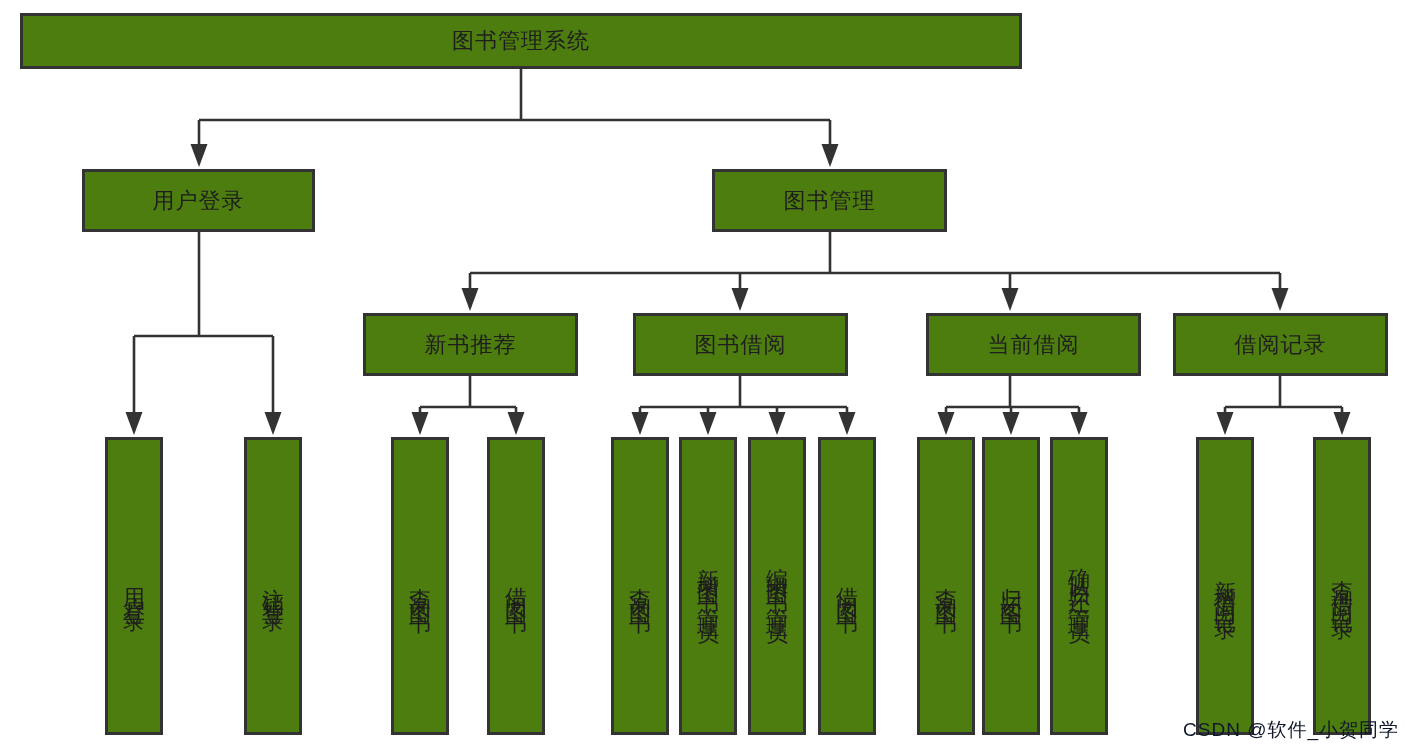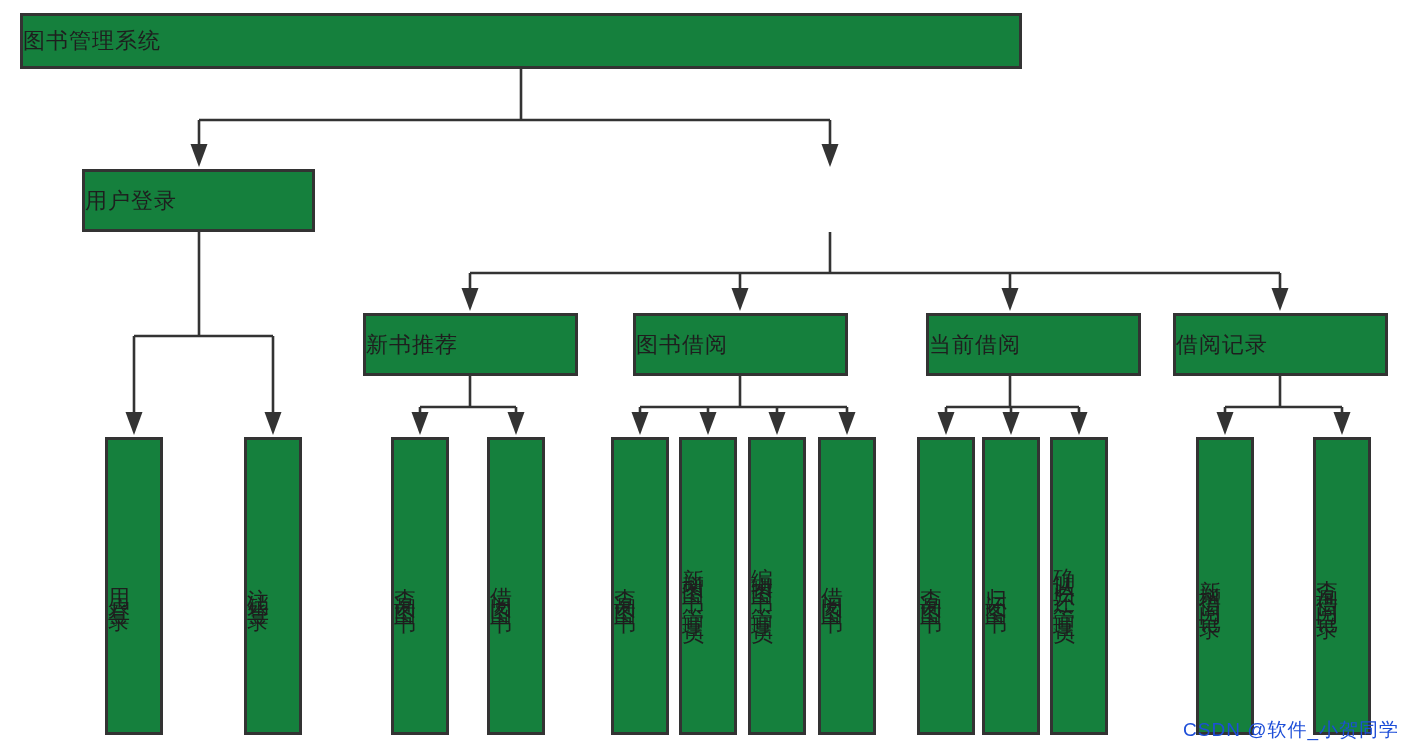--- a/index.html
+++ b/index.html
@@ -8,44 +8,44 @@
     background:#ffffff;
     font-family:"Liberation Sans","DejaVu Sans",sans-serif;
     overflow:hidden;
     position:relative;
   }
   .canvas{position:absolute;left:0;top:0;width:1405px;height:747px;}
   .wires{position:absolute;left:0;top:0;z-index:1;}
   .node{
     position:absolute;
     box-sizing:border-box;
-    background:#15803d;
+    background:#4d7c0f;
     border:3px solid #333333;
-    display:flex;align-items:center;justify-content:flex-start;
+    display:flex;align-items:center;justify-content:center;
     color:#1e1e1e;
     z-index:2;
   }
   .hnode span{
     font-size:22px;
     letter-spacing:1px;
     white-space:nowrap;
   }
   .vnode{width:58px;height:298px;}
   .vnode span{
     writing-mode:vertical-rl;
     text-orientation:mixed;
     font-size:22px;
     letter-spacing:8px;
     line-height:1.0;
     white-space:nowrap;
   }
   .watermark{
     position:absolute;
     right:6px;bottom:4px;
-    color:#1d4ed8;
+    color:#0f172a;
     font-size:19px;
     letter-spacing:1px;
     z-index:3;
     white-space:nowrap;
   }
 </style>
 </head>
 <body>
 
 <div class="canvas">
@@ -126,20 +126,23 @@
     </g>
   </svg>
 
   <div class="node hnode" style="left:20px;top:13px;width:1002px;height:56px">
     <span>图书管理系统</span>
   </div>
 
   <div class="node hnode" style="left:82px;top:169px;width:233px;height:63px">
     <span>用户登录</span>
   </div>
+  <div class="node hnode" style="left:712px;top:169px;width:235px;height:63px">
+    <span>图书管理</span>
+  </div>
 
   <div class="node hnode" style="left:633px;top:313px;width:215px;height:63px">
     <span>图书借阅</span>
   </div>
   <div class="node hnode" style="left:363px;top:313px;width:215px;height:63px">
     <span>新书推荐</span>
   </div>
   <div class="node hnode" style="left:926px;top:313px;width:215px;height:63px">
     <span>当前借阅</span>
   </div>

